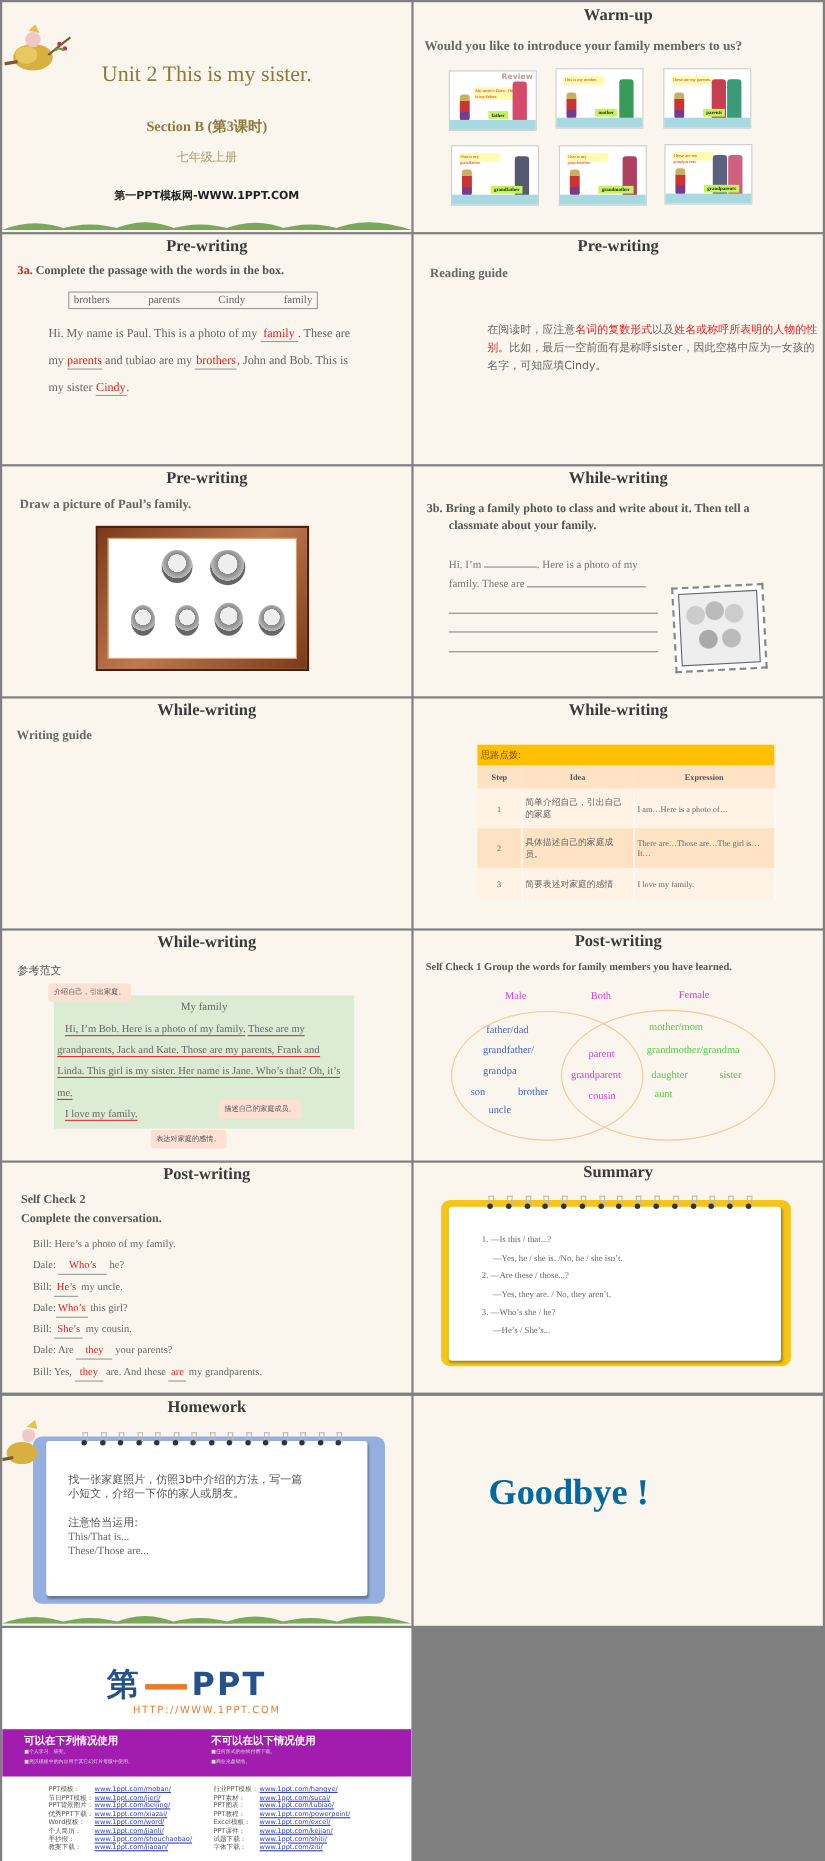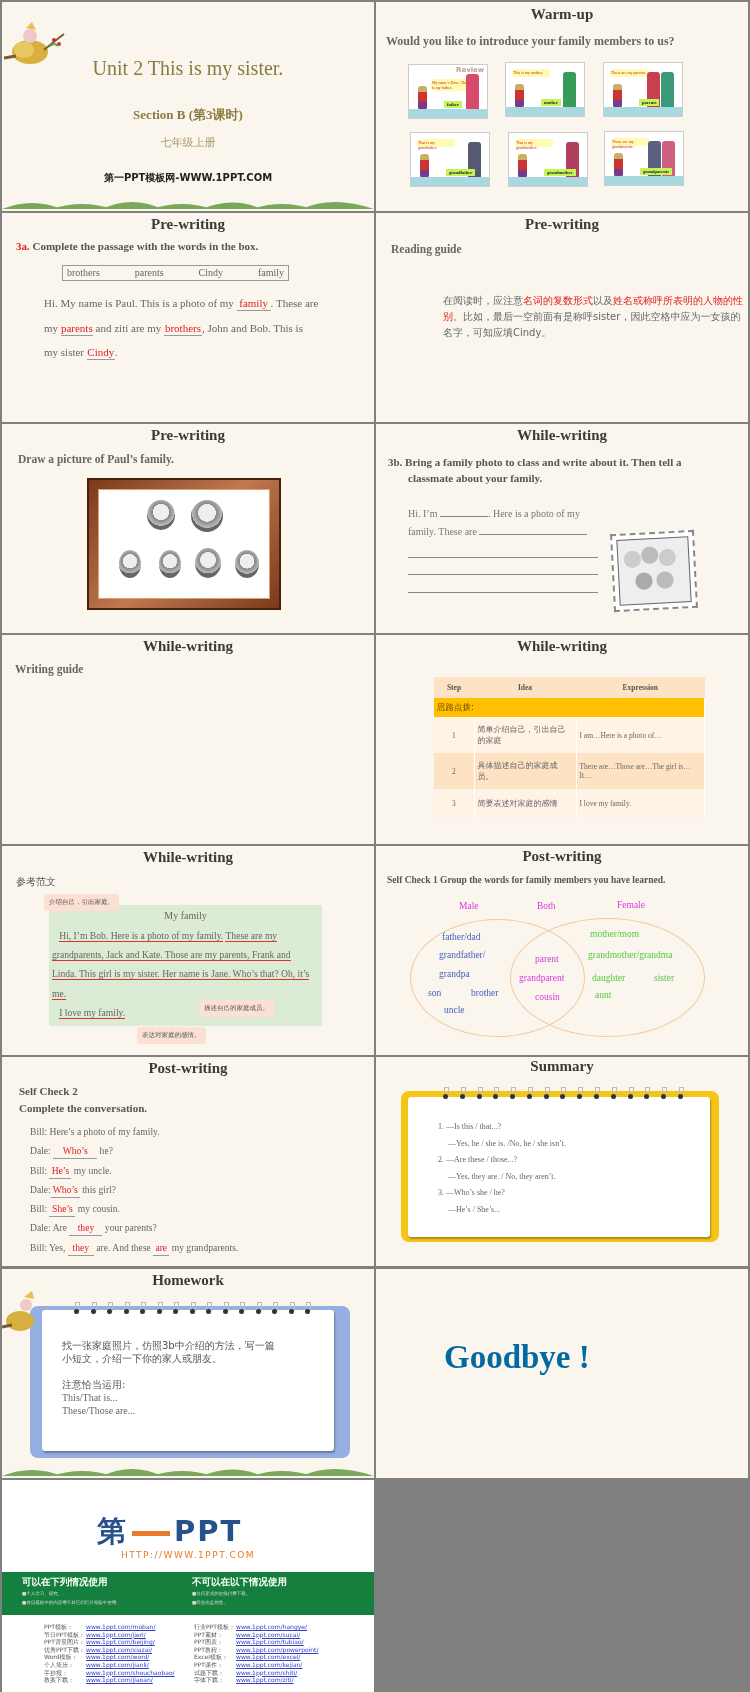--- a/index.html
+++ b/index.html
@@ -106,21 +106,21 @@
   .hw-en { font-family: "Liberation Serif", serif; font-size: 10px; color: #666; }
 
   
   .bye { position: absolute; left: 68px; top: 70px; font-size: 33px; font-weight: bold; color: #0369a1; }
 
   
   #s15 { background: #fff; height: 212px; }
   .logo { position: absolute; left: 95px; top: 32px; font-size: 29px; font-weight: bold; color: #27518a; font-family: "DejaVu Sans", sans-serif; letter-spacing: 2px; }
   .logo .dash { display: inline-block; width: 38px; height: 5px; background: #e87a2a; vertical-align: middle; margin: 0 4px; }
   .logo-url { position: absolute; left: 0; right: 0; top: 70px; text-align: center; font-size: 9px; color: #e87a2a; letter-spacing: 1.5px; font-family: "DejaVu Sans", sans-serif; }
-  .navy { position: absolute; left: 0; right: 0; top: 92px; height: 43px; background: #15803d; color: #fff; font-family: "DejaVu Sans", sans-serif; }
+  .navy { position: absolute; left: 0; right: 0; top: 92px; height: 43px; background: #a21caf; color: #fff; font-family: "DejaVu Sans", sans-serif; }
   .navy .col { position: absolute; top: 4px; }
   .navy h4 { font-size: 9.5px; font-weight: bold; }
   .navy p { font-size: 4.5px; line-height: 9px; color: #ddd; }
   .links { position: absolute; top: 143px; font-size: 6px; line-height: 7.6px; color: #555; font-family: "DejaVu Sans", sans-serif; }
   .links a { color: #3040c0; text-decoration: underline; }
   .links .k { display: inline-block; }
 </style>
 </head>
 <body>
 
@@ -212,21 +212,21 @@
       <span>Complete the passage with the words in the box.</span>
     </div>
     <div class="wordbox">
       <span>brothers</span>
       <span>parents</span>
       <span>Cindy</span>
       <span>family</span>
     </div>
     <div class="passage">
       <span>Hi. My name is Paul. This is a photo of my </span><span class="blank" style="width:34px">family</span><span>. These are</span><br>
-      <span>my </span><span class="blank" style="width:32px">parents</span><span> and ziti are my </span><span class="blank" style="width:38px">brothers</span><span>, John and Bob. This is</span><br>
+      <span>my </span><span class="blank" style="width:32px">parents</span><span> and tubiao are my </span><span class="blank" style="width:38px">brothers</span><span>, John and Bob. This is</span><br>
       <span>my sister </span><span class="blank" style="width:28px">Cindy</span><span>.</span>
     </div>
   </div>
 
   <div class="slide" style="left:376px;top:213px;">
     <div class="s-title" style="top:3px">Pre-writing</div>
     <div class="guide-h">Reading guide</div>
     <div class="guide-t">
       <span>在阅读时，应注意</span><span class="red">名词的复数形式</span><span>以及</span><span class="red">姓名或称呼所表明的人物的性别</span><span>。比如，最后一空前面有是称呼sister，因此空格中应为一女孩的名字，可知应填Cindy。</span>
     </div>
@@ -268,27 +268,27 @@
   <div class="slide" style="left:2px;top:635px;">
     <div class="s-title" style="top:3px">While-writing</div>
     <div class="guide-h" style="left:13px;top:28px">Writing guide</div>
   </div>
 
   <div class="slide" style="left:376px;top:635px;">
     <div class="s-title" style="top:3px">While-writing</div>
     <table class="tbl">
       <tbody>
           <tr>
+            <td colspan="3" class="hd">思路点拨:</td>
+          </tr>
+      <tr>
         <th>Step</th>
         <th>Idea</th>
         <th>Expression</th>
       </tr>
-      <tr>
-            <td colspan="3" class="hd">思路点拨:</td>
-          </tr>
       <tr class="r1">
         <td class="c1">1</td>
         <td class="c2">简单介绍自己，引出自己的家庭</td>
         <td>I am…Here is a photo of…</td>
       </tr>
       <tr class="r2">
         <td class="c1">2</td>
         <td class="c2">具体描述自己的家庭成员。</td>
         <td>There are…Those are…The girl is…It…</td>
       </tr>

